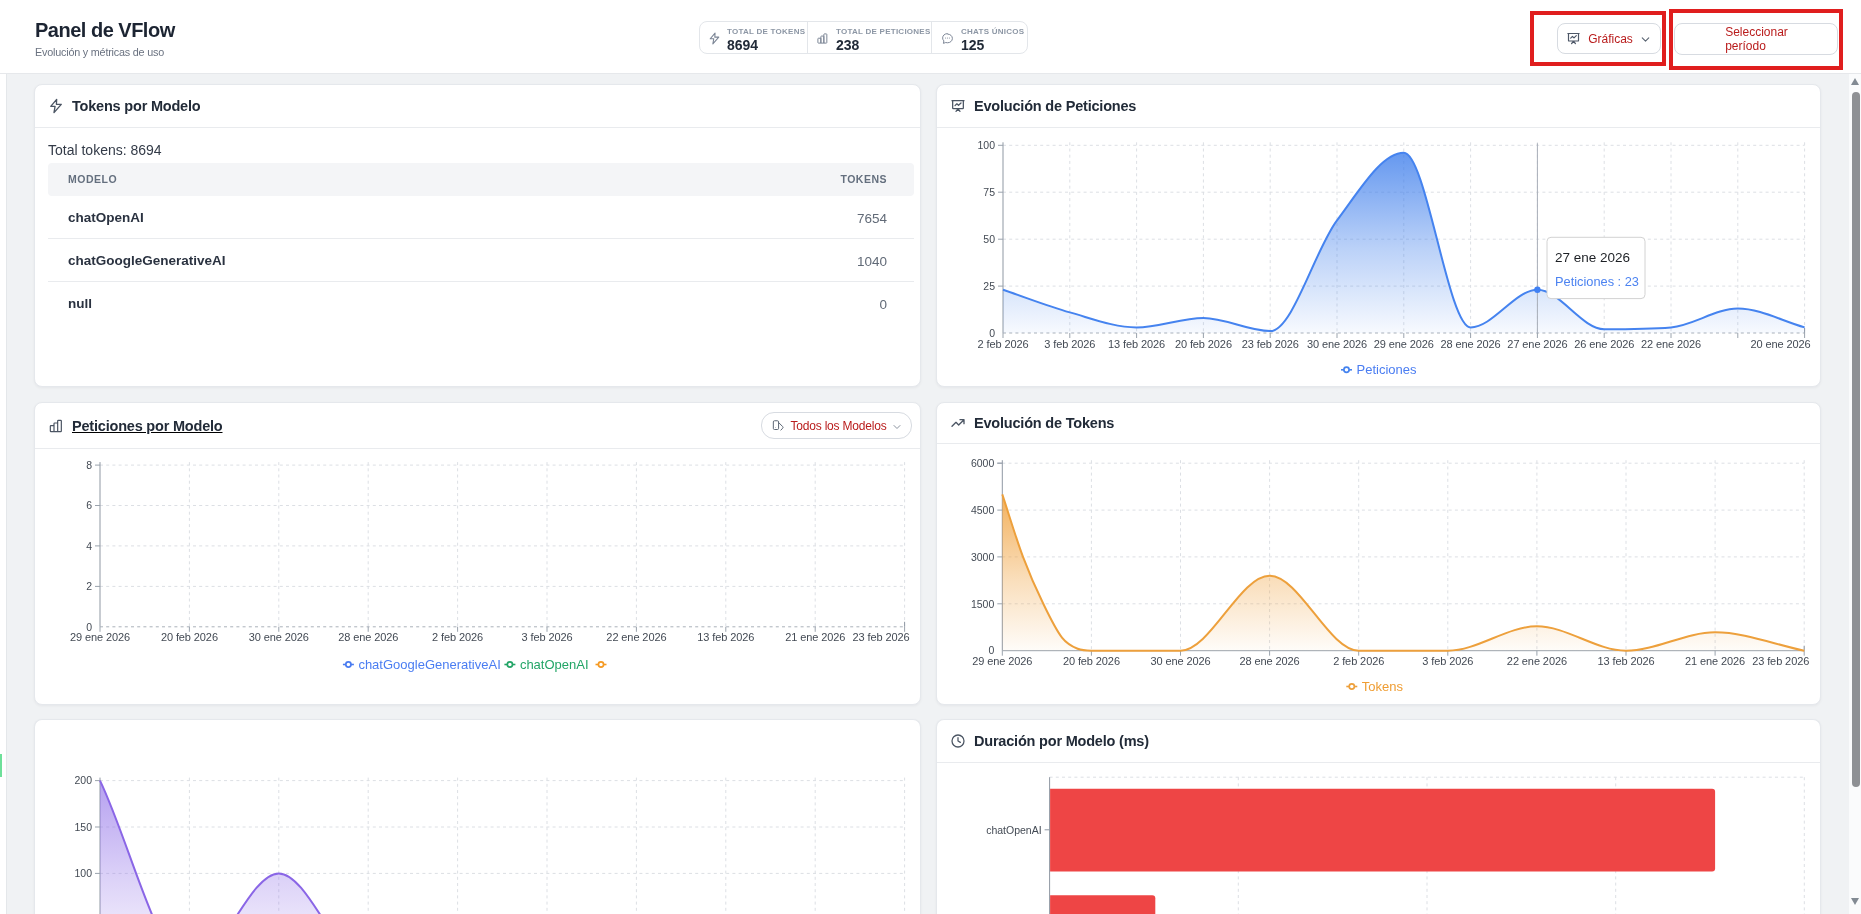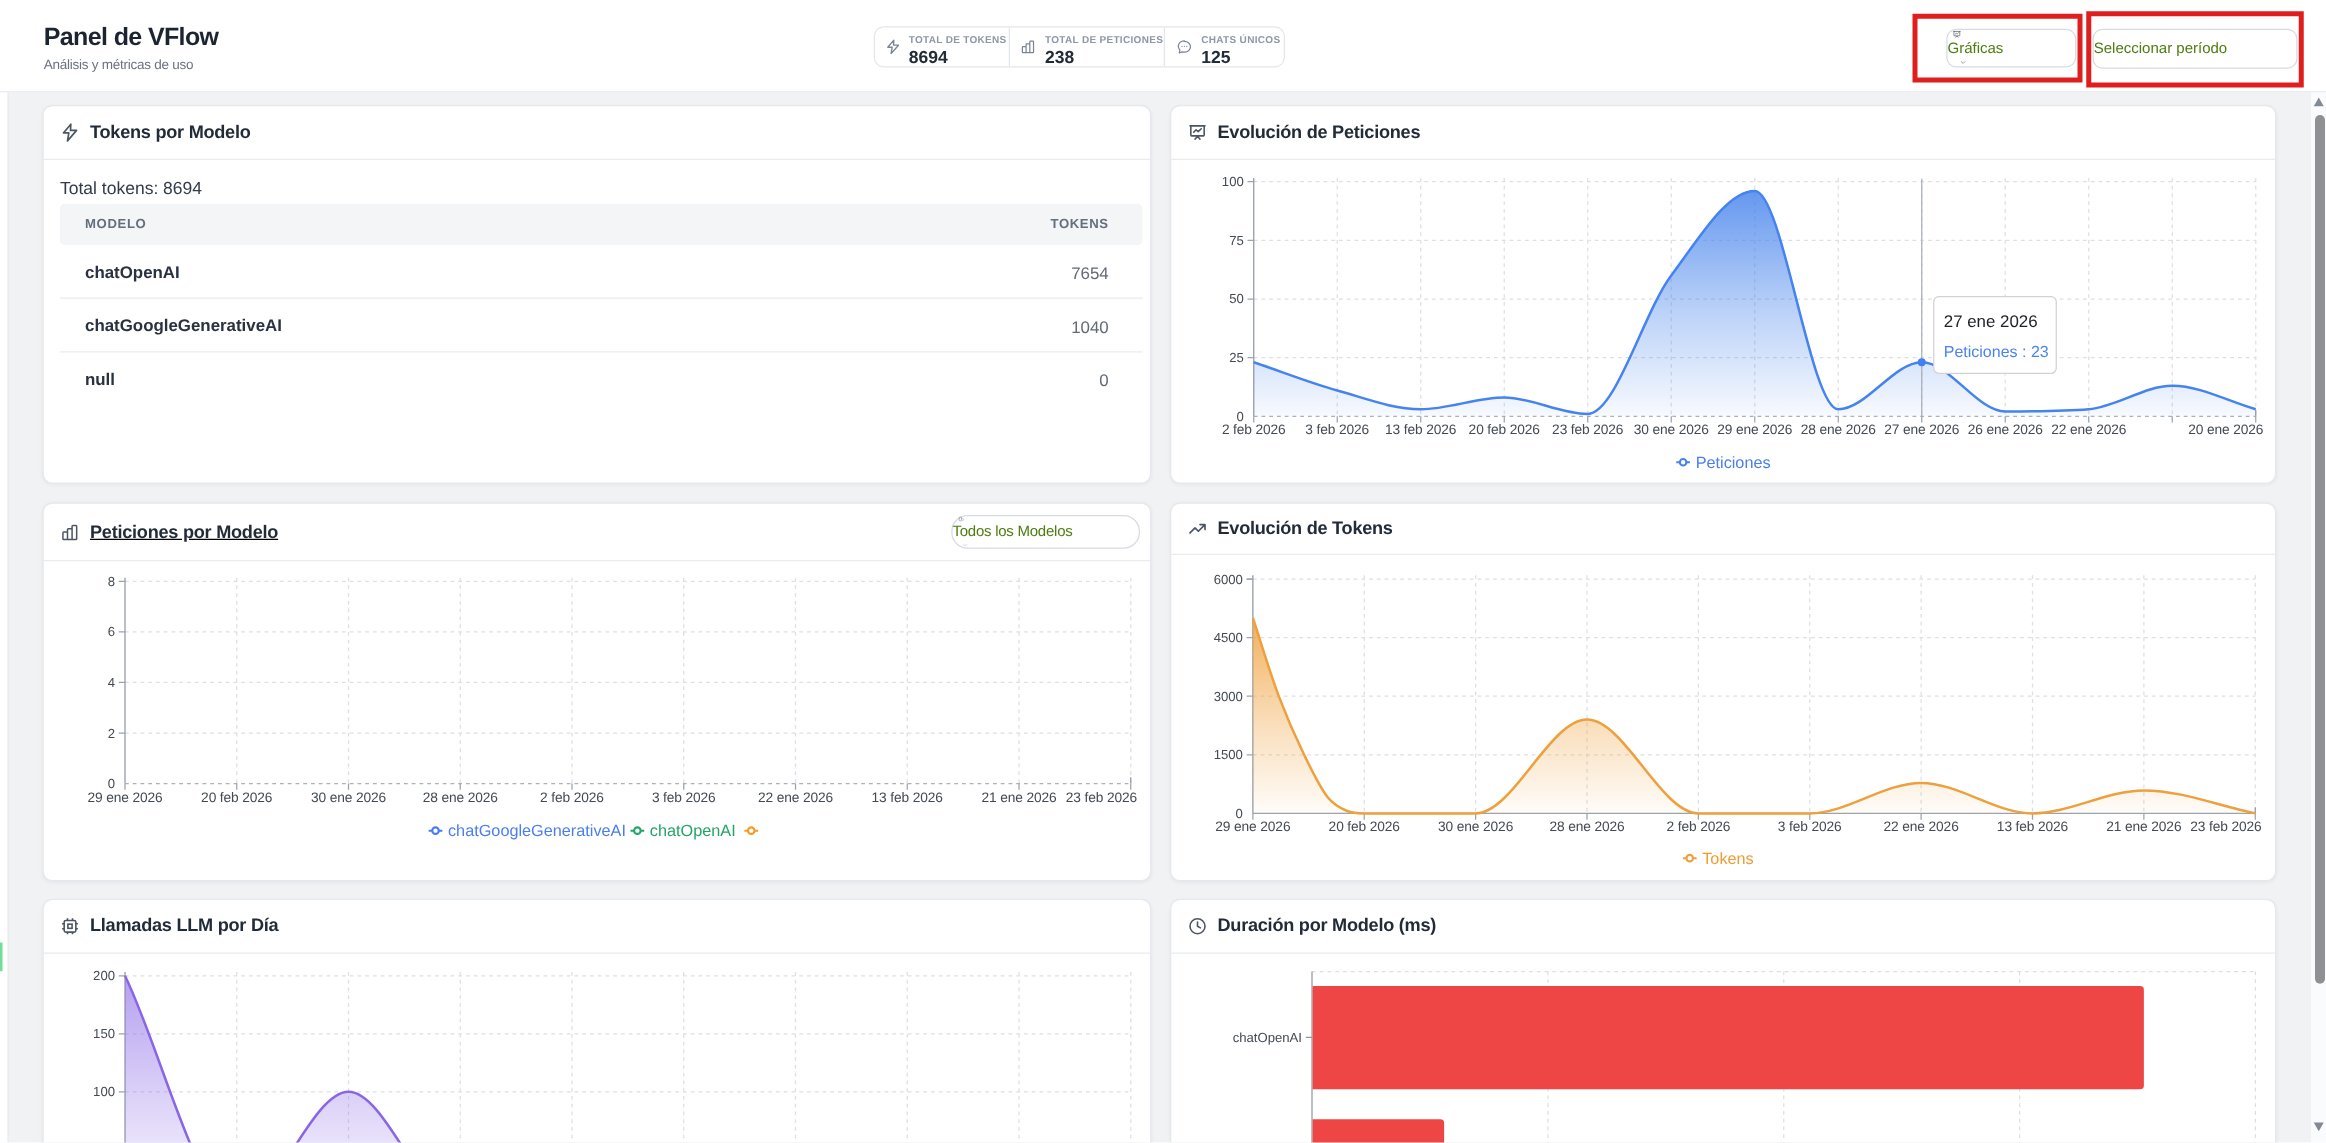--- a/index.html
+++ b/index.html
@@ -7,30 +7,30 @@
 .abs { position:absolute; }
 #stage { position:relative; width:1861px; height:914px; }
 #content { position:absolute; left:0; top:74px; width:1849px; height:840px; background:#f0f2f4; }
 #leftrail { position:absolute; left:0; top:74px; width:7px; height:840px; background:#fff; border-right:1px solid #e4e7ea; }
 #header { position:absolute; left:0; top:0; width:1861px; height:74px; background:#fff; border-bottom:1px solid #e6e8eb; }
 .card { position:absolute; background:#fff; border:1px solid #e5e8ec; border-radius:8px; box-shadow:0 1px 3px rgba(16,24,40,.05); }
 .chead { position:absolute; left:0; top:0; right:0; border-bottom:1px solid #e9ebee; display:flex; align-items:center; padding-left:13px; }
 .ctitle { font-size:14.5px; font-weight:bold; color:#222b38; margin-left:8px; letter-spacing:-0.2px; }
 .statlbl { font-size:8px; font-weight:bold; color:#8d97a5; letter-spacing:0.25px; }
 .statval { font-size:14px; font-weight:bold; color:#222b38; margin-top:1px; }
-.btn { position:absolute; background:#fff; border:1px solid #d7dbe1; border-radius:8px; display:flex; align-items:flex-start; justify-content:center; font-size:12px; color:#4d7c0f;flex-direction:column; }
+.btn { position:absolute; background:#fff; border:1px solid #d7dbe1; border-radius:8px; display:flex; align-items:center; justify-content:center; font-size:12px; color:#b91c1c; }
 .redbox { position:absolute; border:4px solid #e01e1e; }
 </style>
 </head>
 <body>
 <div id="stage">
 
 <div id="header">
   <div class="abs" style="left:35px;top:19px;font-size:20px;font-weight:bold;color:#1c2432;letter-spacing:-0.5px;">Panel de VFlow</div>
-  <div class="abs" style="left:35px;top:46px;font-size:10.8px;color:#6a7280;letter-spacing:-0.2px;">Análisis y métricas de uso</div>
+  <div class="abs" style="left:35px;top:46px;font-size:10.8px;color:#6a7280;letter-spacing:-0.2px;">Evolución y métricas de uso</div>
 
   <div class="abs" style="left:699px;top:21px;width:329px;height:33px;border:1px solid #e3e6ea;border-radius:8px;background:#fff;"></div>
   <div class="abs" style="left:708px;top:31px;"><svg width="13" height="13" viewBox="0 0 24 24" style="">
           <path d="M13 2 L4.1 12.5 H10.6 L9 22 L19.9 9.5 H12.6 Z" fill="none" stroke="#7a8494" stroke-width="2" stroke-linejoin="round"></path>
         </svg></div>
   <div class="abs" style="left:727px;top:27px;">
         <div class="statlbl">TOTAL DE TOKENS</div>
         <div class="statval">8694</div>
       </div>
   <div class="abs" style="left:807px;top:22px;width:1px;height:31px;background:#e3e6ea;"></div>
@@ -330,28 +330,20 @@
 <text x="872.2" y="262.2" text-anchor="end" font-size="11" letter-spacing="-0.1" fill="#434a54">23 feb 2026</text>
 <g>
             <line x1="409.3" y1="283.5" x2="420.3" y2="283.5" stroke="#eda03c" stroke-width="1.6"></line>
             <circle cx="414.8" cy="283.5" r="2.6" fill="#fff" stroke="#eda03c" stroke-width="1.7"></circle>
             <text x="424.8" y="288.1" font-size="13" fill="#ef9d33">Tokens</text>
           </g>
 </svg></div>
 </div>
 
 <div class="card" style="left:34px;top:719px;width:887px;height:195px;border-radius:8px 8px 0 0;border-bottom:none;">
-  <div class="chead" style="height:43px;">
-        <svg width="16" height="16" viewBox="0 0 24 24" style="">
-          <rect x="5" y="5" width="14" height="14" rx="2" fill="none" stroke="#4b5563" stroke-width="1.9"></rect>
-          <rect x="9.5" y="9.5" width="5" height="5" fill="none" stroke="#4b5563" stroke-width="1.9"></rect>
-          <path d="M9 5 V2.5 M15 5 V2.5 M9 19 V21.5 M15 19 V21.5 M5 9 H2.5 M5 15 H2.5 M19 9 H21.5 M19 15 H21.5" stroke="#4b5563" stroke-width="1.9"></path>
-        </svg>
-        <span class="ctitle">Llamadas LLM por Día</span>
-      </div>
   <div class="abs" style="left:0;top:0;"><svg width="887" height="195" viewBox="0 0 887 195" font-family="Liberation Sans, sans-serif">
 <defs>
 <linearGradient id="gpurple" x1="0" y1="61" x2="0" y2="246" gradientUnits="userSpaceOnUse">
 <stop offset="0" stop-color="#9070e8" stop-opacity="0.66"></stop>
 <stop offset="0.55" stop-color="#9070e8" stop-opacity="0.30"></stop>
 <stop offset="1" stop-color="#8a63e8" stop-opacity="0.03"></stop>
 </linearGradient>
 </defs>
 <line x1="65.0" y1="60.6" x2="869.6" y2="60.6" stroke="#dcdfe4" stroke-width="1" stroke-dasharray="3,3.2"></line>
 <line x1="65.0" y1="107.0" x2="869.6" y2="107.0" stroke="#dcdfe4" stroke-width="1" stroke-dasharray="3,3.2"></line>

